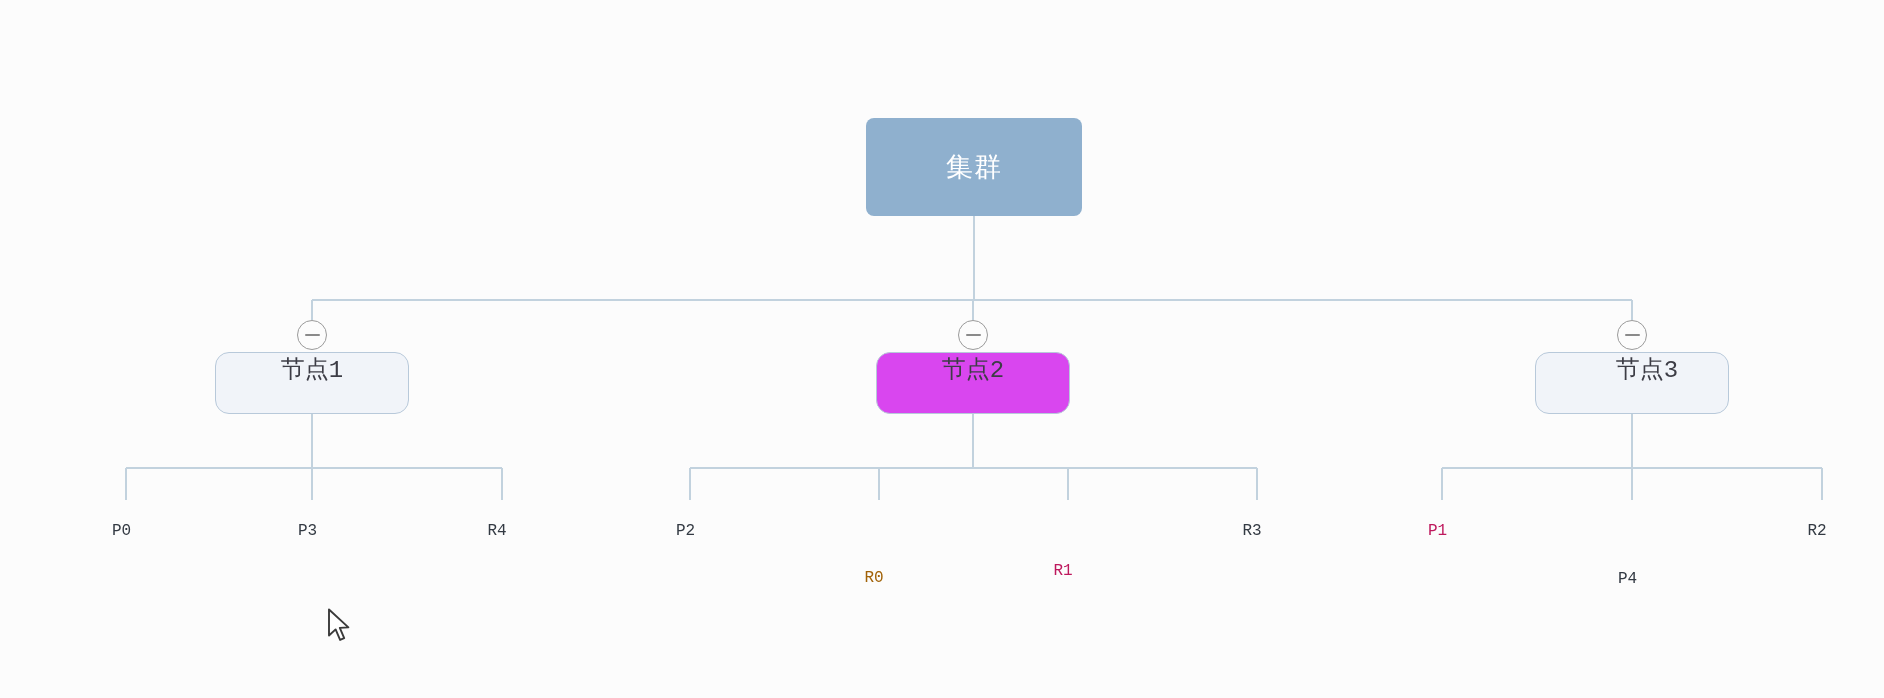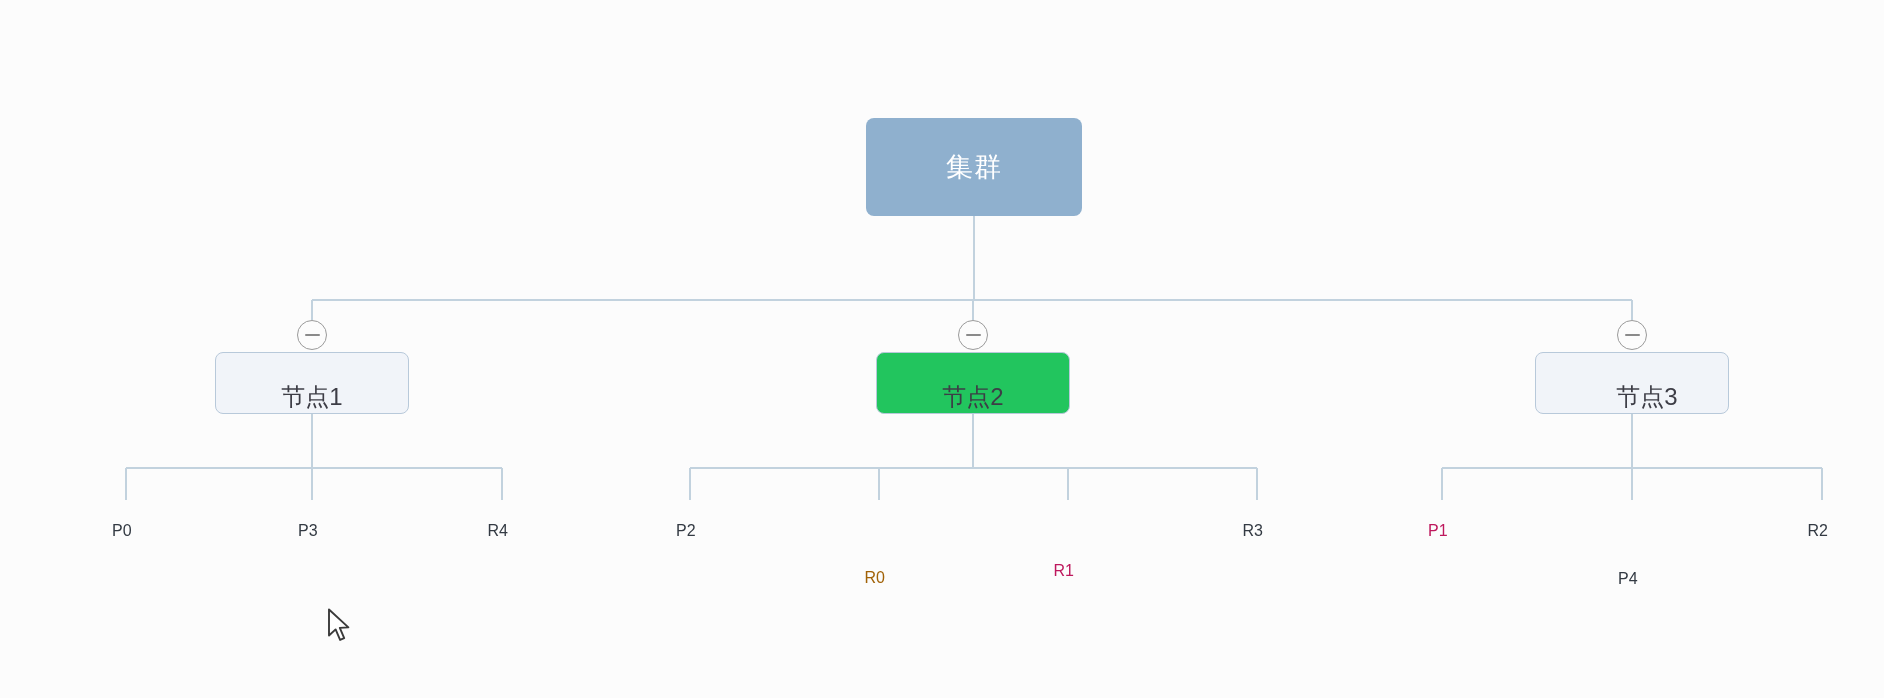--- a/index.html
+++ b/index.html
@@ -14,20 +14,21 @@
     overflow: hidden;
     font-family: "Liberation Sans", "DejaVu Sans", sans-serif;
   }
 
   #tree-canvas {
     position: absolute;
     left: 0;
     top: 0;
     width: 1640px;
     height: 698px;
+    font-family: Liberation Mono, monospace;
   }
 
   
   #edges {
     position: absolute;
     left: 0;
     top: 0;
     width: 1884px;
     height: 698px;
     pointer-events: none;
@@ -45,23 +46,23 @@
     font-size: 27px;
     letter-spacing: 1px;
     user-select: none;
   }
 
   
   .group-node {
     position: absolute;
     box-sizing: border-box;
     display: flex;
-    align-items: flex-end;
+    align-items: flex-start;
     justify-content: center;
-    border-radius: 8px;
+    border-radius: 14px;
     font-size: 24px;
     color: #3d3d46;
     user-select: none;
   }
 
   
   .collapse-toggle {
     position: absolute;
     width: 30px;
     height: 30px;
@@ -132,21 +133,21 @@
   <div id="nodes-layer">
       <div class="group-node" style="left: 215px; top: 352px; width: 194px; height: 62px; background: rgb(241, 244, 249); border: 1.6px solid rgb(184, 201, 218); color: rgb(61, 61, 70);">
         <span>节点1</span>
       </div>
       <div class="collapse-toggle" style="left: 297px; top: 320px; border: 1.6px solid rgb(154, 154, 154);">
         <div class="bar" style="background: rgb(138, 138, 138);"></div>
       </div>
       <div class="leaf-label" style="color: rgb(51, 58, 67); left: 112px; top: 522px;">P0</div>
       <div class="leaf-label" style="color: rgb(51, 58, 67); left: 298px; top: 522px;">P3</div>
       <div class="leaf-label" style="color: rgb(51, 58, 67); left: 487.5px; top: 522px;">R4</div>
-      <div class="group-node" style="left: 876px; top: 352px; width: 194px; height: 62px; background: #22c55e; border: 1.6px solid rgb(184, 201, 218); color: rgb(61, 61, 70);">
+      <div class="group-node" style="left: 876px; top: 352px; width: 194px; height: 62px; background: #d946ef; border: 1.6px solid rgb(184, 201, 218); color: rgb(61, 61, 70);">
         <span>节点2</span>
       </div>
       <div class="collapse-toggle" style="left: 958px; top: 320px; border: 1.6px solid rgb(154, 154, 154);">
         <div class="bar" style="background: rgb(138, 138, 138);"></div>
       </div>
       <div class="leaf-label" style="color: rgb(51, 58, 67); left: 676px; top: 522px;">P2</div>
       <div class="leaf-label" style="color: #a16207; left: 864.5px; top: 522px; margin-top: 47px;">R0</div>
       <div class="leaf-label" style="color: #be185d; left: 1053.5px; top: 522px; margin-top: 40px;">R1</div>
       <div class="leaf-label" style="color: rgb(51, 58, 67); left: 1242.5px; top: 522px;">R3</div>
       <div class="group-node" style="left: 1535px; top: 352px; width: 194px; height: 62px; background: rgb(241, 244, 249); border: 1.6px solid rgb(184, 201, 218); color: rgb(61, 61, 70); padding-left: 30px;">

